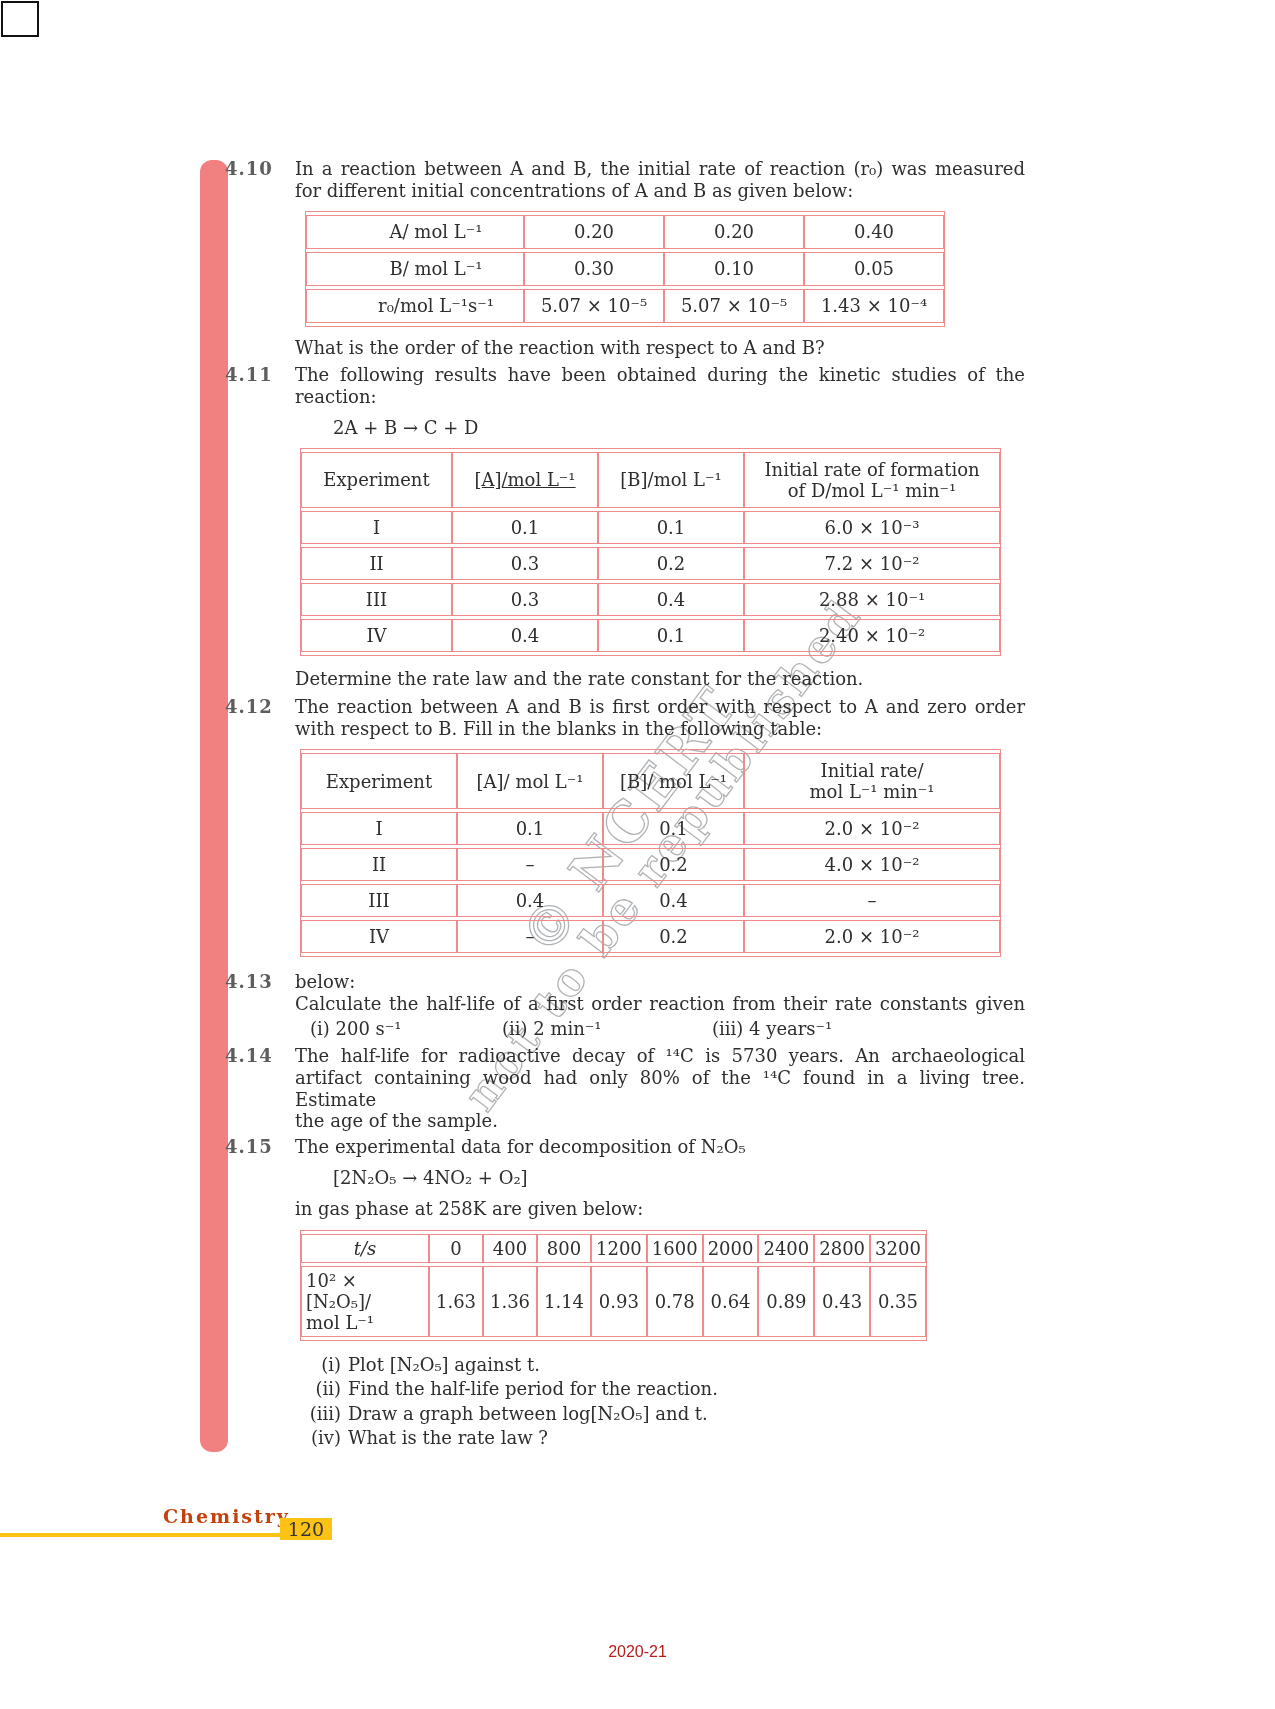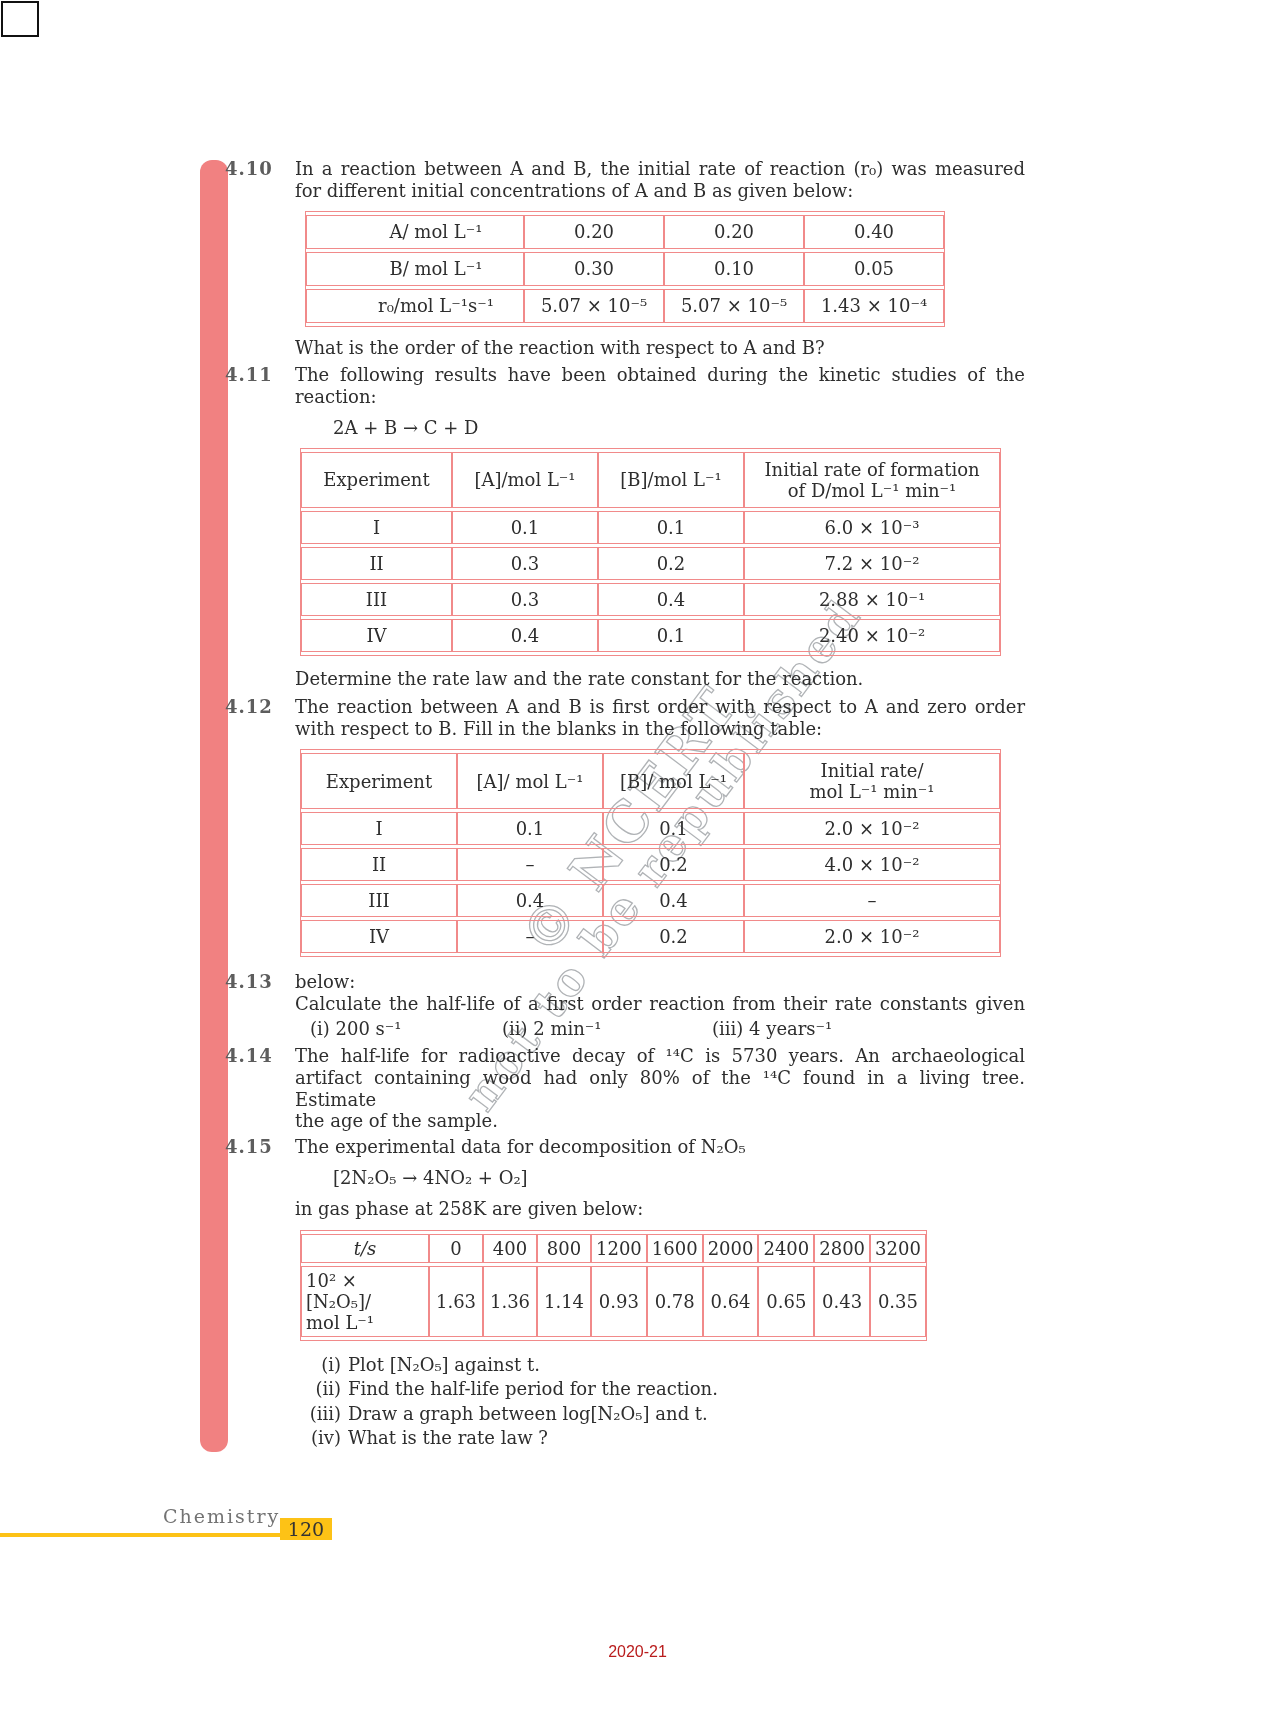--- a/index.html
+++ b/index.html
@@ -23,39 +23,39 @@
   .line{line-height:21.8px;}
   .jl{text-align:justify;text-align-last:justify;}
   .eq{margin:9px 0 9px 38px;line-height:22px;}
 
   table{border-collapse:separate;border-spacing:0 3px;border:1px solid #f18a8a;}
   td{border:1px solid #f18a8a;text-align:center;vertical-align:middle;padding:3px 6px;line-height:21px;}
   .t410{margin:9px 0 10px 10px;}
   .t410 td{height:26px;}
   .t410 .c0{width:162px;padding-left:48px;} .t410 .c1{width:126px;} .t410 .c2{width:126px;} .t410 .c3{width:126px;}
   .t411{margin:9px 0 12px 5px;}
-  .t411 .c0{width:141px;} .t411 .c1{width:136px;} .t411 .c2{width:136px;} .t411 .c3{width:246px;}
+  .t411 .c0{width:141px;} .t411 .c1{width:136px;text-decoration:underline;} .t411 .c2{width:136px;} .t411 .c3{width:246px;}
   .t411 td.hd{padding:6px 4px;}
   .t411 td{height:25px;}
   .t412{margin:10px 0 14px 5px;}
   .t412 .c0{width:146px;} .t412 .c1{width:136px;} .t412 .c2{width:131px;} .t412 .c3{width:246px;}
   .t412 td.hd{padding:6px 4px;}
   .t412 td{height:25px;}
   .t415{margin:10px 0 12px 5px;}
   .t415 .c0{width:118px;} .t415 .cv{width:44px;}
   .t415 td{padding:3px 4px;}
   .t415 .lbl{text-align:left;line-height:21px;}
   .tvar{font-style:italic;}
 
   .i13{display:flex;margin:3px 0 5px 15px;line-height:22px;}
   .i13 .s1{flex:0 0 192px;} .i13 .s2{flex:0 0 210px;}
   .i15{display:flex;line-height:24.5px;}
   .i15 .mk{flex:0 0 46px;text-align:right;margin-right:7px;}
 
-  .footer-subject{position:absolute;left:163px;top:1505px;color:#737373;letter-spacing:2px;font-size:19px;z-index:2;}
+  .footer-subject{position:absolute;left:163px;top:1505px;color:#c2410c;letter-spacing:2px;font-size:19px;z-index:2;font-weight:bold;}
   .footer-rule{position:absolute;left:0;top:1533px;width:280px;height:4px;background:#fdc216;z-index:2;}
   .footer-pagebox{position:absolute;left:280px;top:1518px;width:52px;height:22px;background:#fdc216;z-index:2;
     text-align:center;font-size:19px;color:#333;line-height:22px;}
   .footer-year{position:absolute;left:0;top:1643px;width:1275px;text-align:center;
     font-family:"Liberation Sans","DejaVu Sans",sans-serif;font-size:16px;color:#b91c1c;z-index:2;}
 
   .mb4{margin-bottom:4px;} .mb6{margin-bottom:6px;}
 </style>
 </head>
 <body>
@@ -236,21 +236,21 @@
           <td class="c0 lbl">
             <div>10² × [N₂O₅]/</div>
             <div>mol L⁻¹</div>
           </td>
           <td>1.63</td>
           <td>1.36</td>
           <td>1.14</td>
           <td>0.93</td>
           <td>0.78</td>
           <td>0.64</td>
-          <td>0.65</td>
+          <td>0.89</td>
           <td>0.43</td>
           <td>0.35</td>
         </tr>
       </tbody>
         </table>
       <div class="i15">
         <span class="mk">(i)</span>
         <span>Plot [N₂O₅] against t.</span>
       </div>
       <div class="i15">

